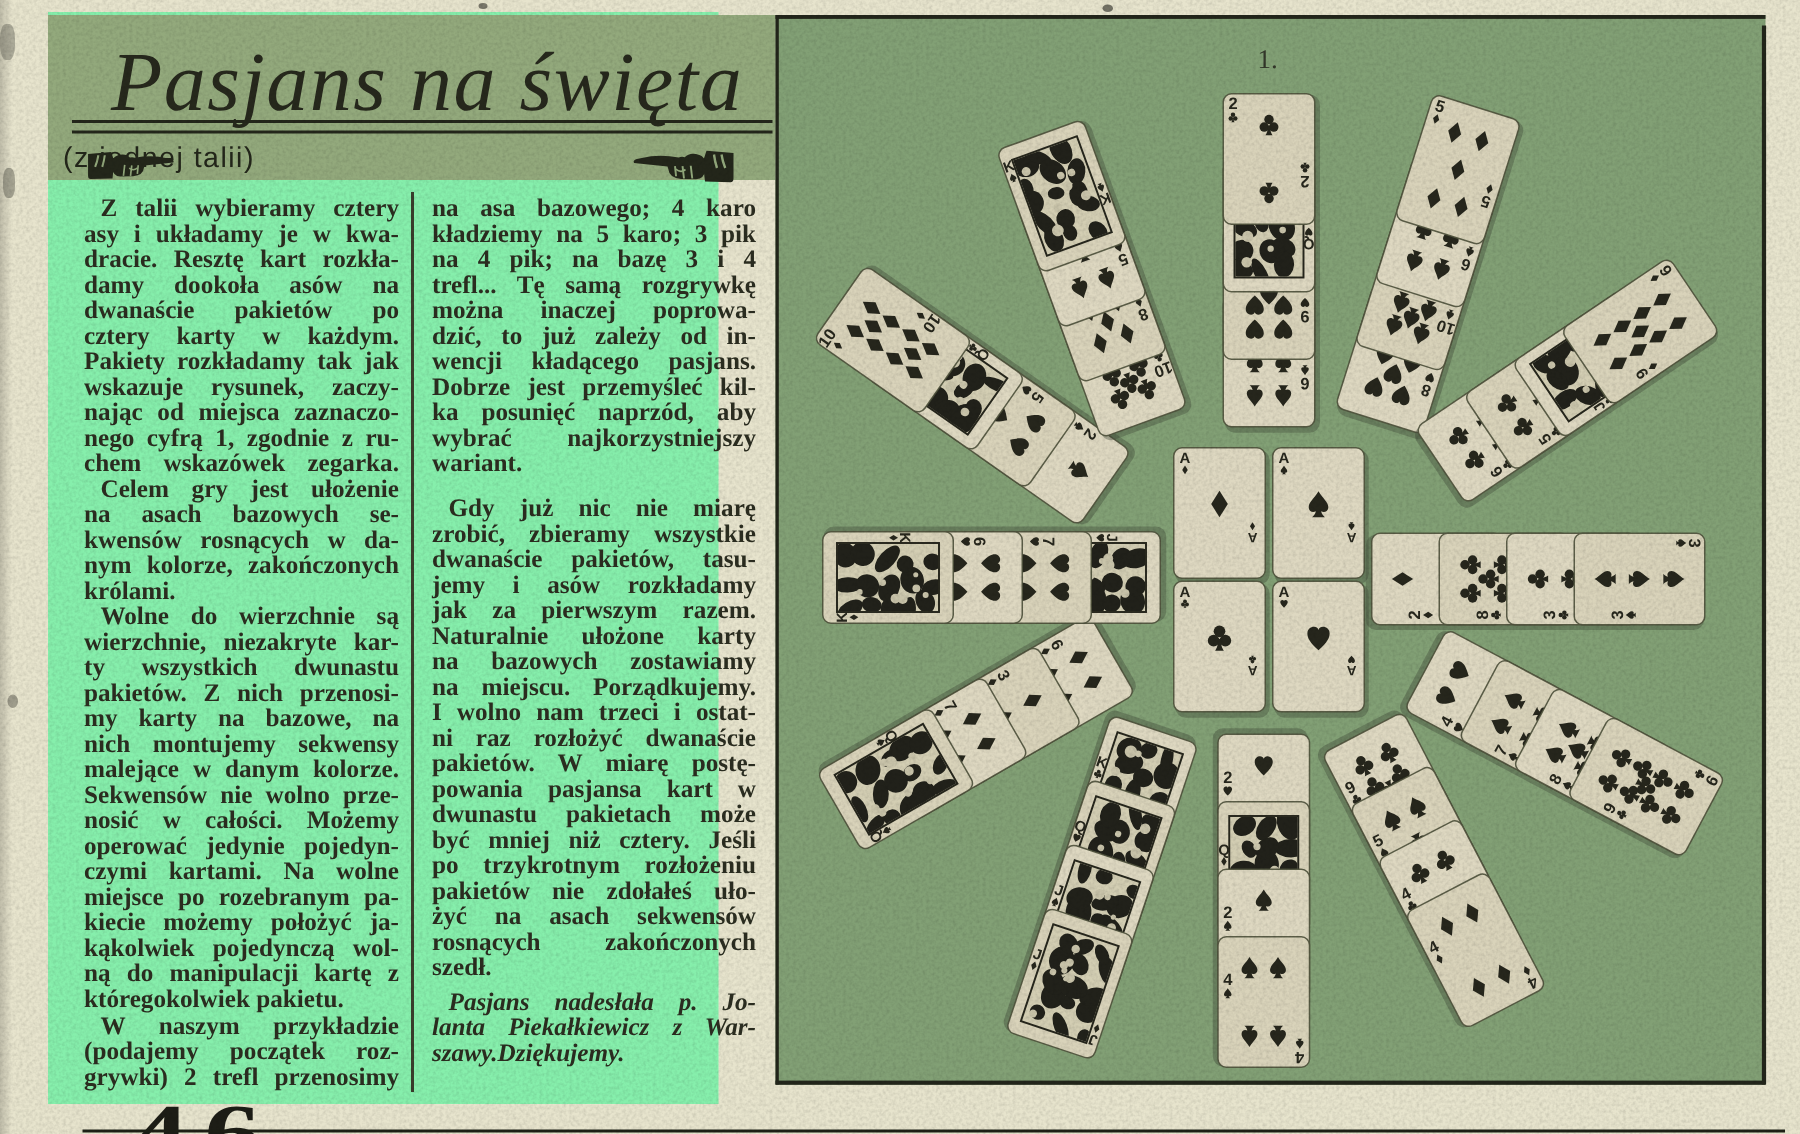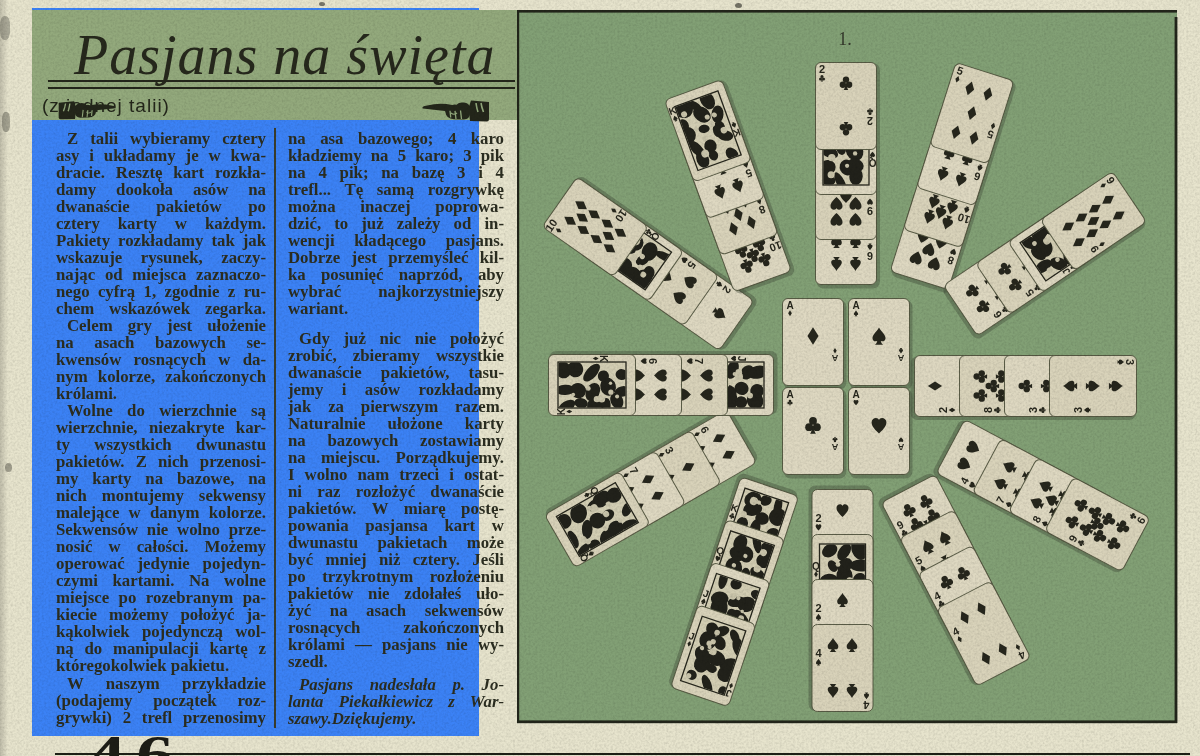--- a/index.html
+++ b/index.html
@@ -1,15 +1,15 @@
 <!DOCTYPE html>
 <html><head><meta charset="utf-8"><style>
 html,body{margin:0;padding:0;}
 body{width:1200px;height:756px;overflow:hidden;position:relative;background:#e7e4cd;font-family:"Liberation Serif", serif;}
-#textpanel{position:absolute;left:32px;top:8px;width:447px;height:728px;background:#3b82f6;}
+#textpanel{position:absolute;left:32px;top:8px;width:447px;height:728px;background:#86efac;}
 #banner{position:absolute;left:0;top:2px;width:485px;height:110px;background:#93a97c;}
 #title{position:absolute;left:42px;top:13px;font-family:"Liberation Serif",serif;font-style:italic;font-size:56px;color:#26281c;letter-spacing:1.0px;white-space:nowrap;}
 #rule{position:absolute;left:16px;top:70px;width:467px;border-top:2.6px solid #23261a;}
 #rule2{position:absolute;left:16px;top:76.5px;width:467px;border-top:2.2px solid #23261a;}
 #subt{position:absolute;left:10px;top:85px;width:485px;text-align:left;font-family:"Liberation Sans",sans-serif;font-weight:normal;font-size:19px;color:#23261a;letter-spacing:1px;}
 .hand{position:absolute;}
 #colwrap{position:absolute;left:0;top:122px;}
 .col{position:absolute;top:0;color:#2b2d20;font-weight:bold;font-size:16.8px;line-height:17.03px;}
 #c1{left:24px;width:210px;}
 #c2{left:256px;width:216px;}
@@ -97,39 +97,38 @@
 <div class="ln">na 4 pik; na bazę 3 i 4</div>
 <div class="ln">trefl... Tę samą rozgrywkę</div>
 <div class="ln">można inaczej poprowa-</div>
 <div class="ln">dzić, to już zależy od in-</div>
 <div class="ln">wencji kładącego pasjans.</div>
 <div class="ln">Dobrze jest przemyśleć kil-</div>
 <div class="ln">ka posunięć naprzód, aby</div>
 <div class="ln">wybrać najkorzystniejszy</div>
 <div class="ln last">wariant.</div>
       <div style="height:12.8px"></div>
-<div class="ln ind">Gdy już nic nie położyć</div>
+<div class="ln ind">Gdy już nic nie miarę</div>
 <div class="ln">zrobić, zbieramy wszystkie</div>
 <div class="ln">dwanaście pakietów, tasu-</div>
 <div class="ln">jemy i asów rozkładamy</div>
 <div class="ln">jak za pierwszym razem.</div>
 <div class="ln">Naturalnie ułożone karty</div>
 <div class="ln">na bazowych zostawiamy</div>
 <div class="ln">na miejscu. Porządkujemy.</div>
 <div class="ln">I wolno nam trzeci i ostat-</div>
 <div class="ln">ni raz rozłożyć dwanaście</div>
 <div class="ln">pakietów. W miarę postę-</div>
 <div class="ln">powania pasjansa kart w</div>
 <div class="ln">dwunastu pakietach może</div>
 <div class="ln">być mniej niż cztery. Jeśli</div>
 <div class="ln">po trzykrotnym rozłożeniu</div>
 <div class="ln">pakietów nie zdołałeś uło-</div>
 <div class="ln">żyć na asach sekwensów</div>
 <div class="ln">rosnących zakończonych</div>
-<div class="ln">królami — pasjans nie wy-</div>
 <div class="ln last">szedł.</div>
       <div style="height:6px"></div>
       <div id="credit">
 <div class="ln ind">Pasjans nadesłała p. Jo-</div>
 <div class="ln">lanta Piekałkiewicz z War-</div>
       </div>
       <div class="ln" id="creditlast">
           <i>szawy.</i>
           <i>Dziękujemy.</i>
         </div>

